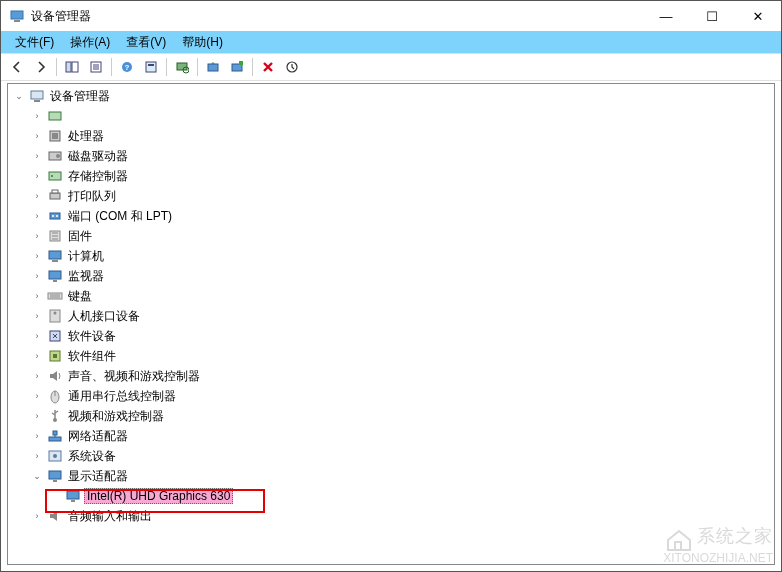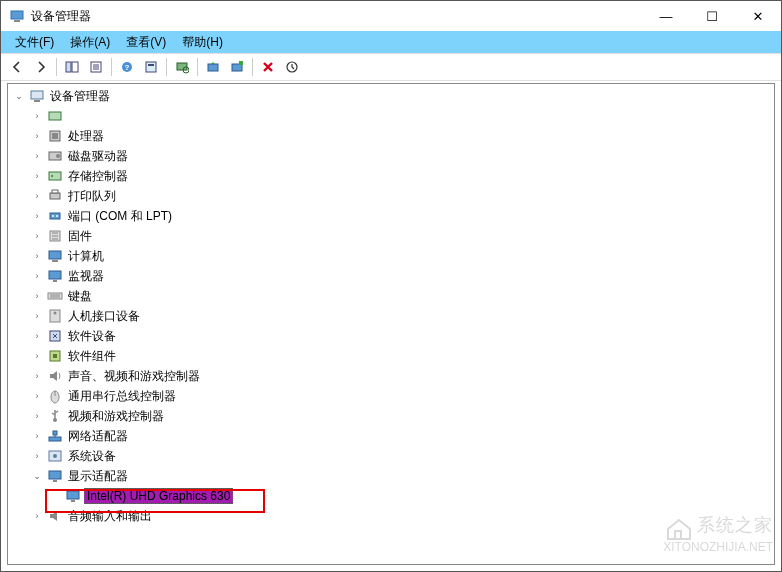--- a/index.html
+++ b/index.html
@@ -13,28 +13,28 @@
 
 .menubar { height: 22px; display: flex; align-items: flex-end; padding: 0 6px; background: #7dd3fc; font-size: 12px; }
 .menu-item { padding: 2px 8px; cursor: pointer; }
 
 .toolbar { height: 28px; display: flex; align-items: center; padding: 2px 4px; border-top: 1px solid #e0e0e0; border-bottom: 1px solid #e0e0e0; gap: 0; }
 .tb-btn { width: 24px; height: 22px; display: flex; align-items: center; justify-content: center; cursor: pointer; border: 1px solid transparent; }
 .tb-sep { width: 1px; height: 18px; background: #ccc; margin: 0 3px; }
 
 .tree-area { position: absolute; top: 82px; left: 6px; right: 6px; bottom: 6px; border: 1px solid #888; background: #fff; overflow: auto; padding: 2px 0; }
 .tree-node { display: flex; align-items: center; height: 20px; font-size: 12px; padding-left: 4px; cursor: pointer; white-space: nowrap; }
-.tree-node.selected .label { background: #a21caf; border: 1px dotted #666; padding: 0 2px; }
+.tree-node.selected .label { background: #f9a8d4; border: 1px dotted #666; padding: 0 2px; }
 .expander { width: 14px; height: 14px; display: flex; align-items: center; justify-content: center; font-size: 9px; color: #666; }
 .node-icon { width: 16px; height: 16px; margin: 0 3px; display: flex; align-items: center; justify-content: center; }
 .label { padding: 1px 2px; }
 
 .highlight-box { position: absolute; border: 2px solid #e60000; pointer-events: none; }
 
-.watermark { position: absolute; right: 8px; bottom: 17px; font-size: 12px; color: #bbb; opacity: 0.55; text-align: right; line-height: 1.1; pointer-events: none; }
+.watermark { position: absolute; right: 8px; bottom: 6px; font-size: 12px; color: #bbb; opacity: 0.55; text-align: right; line-height: 1.1; pointer-events: none; }
 .watermark .big { font-size: 18px; letter-spacing: 1px; }
 </style>
 </head>
 <body>
 
 <div class="titlebar">
   <span class="titlebar-icon">
     <svg viewBox="0 0 16 16">
         <rect x="2" y="3" width="12" height="8" fill="#5a9bd5" stroke="#2e75b6"></rect>
         <rect x="5" y="12" width="6" height="2" fill="#888"></rect>

